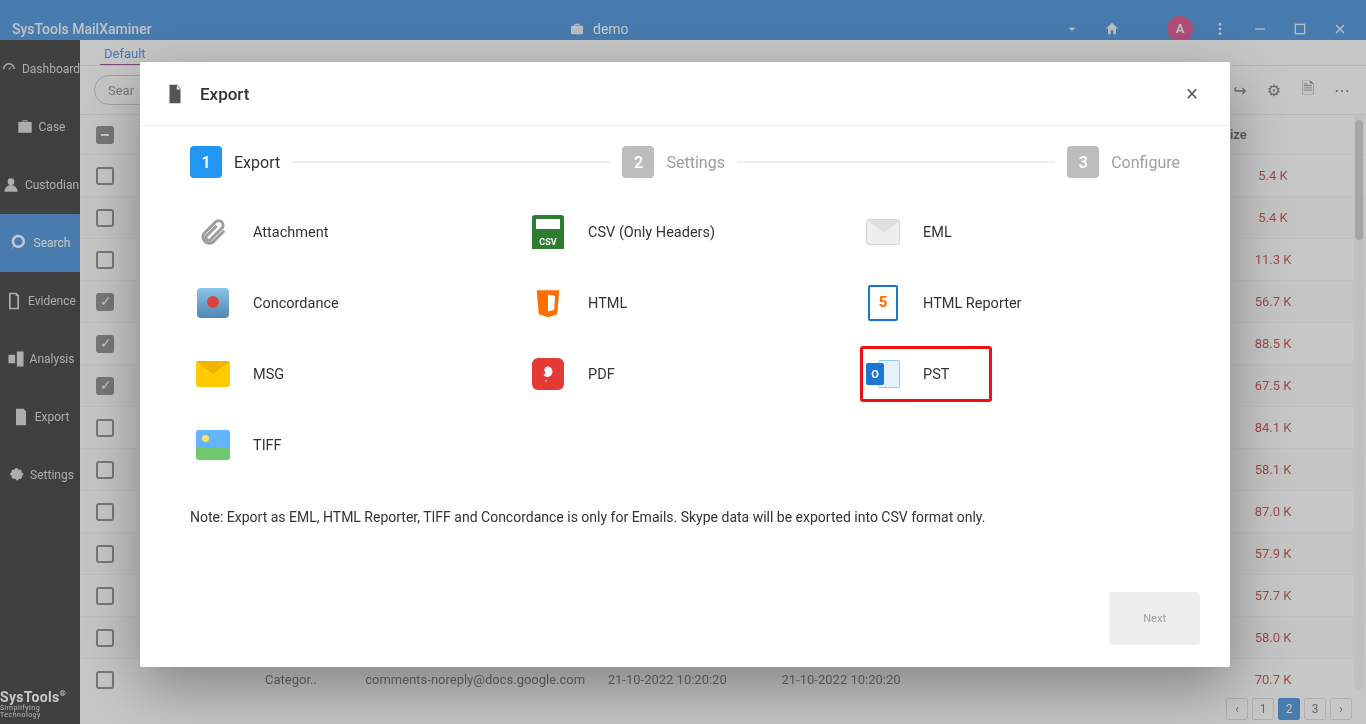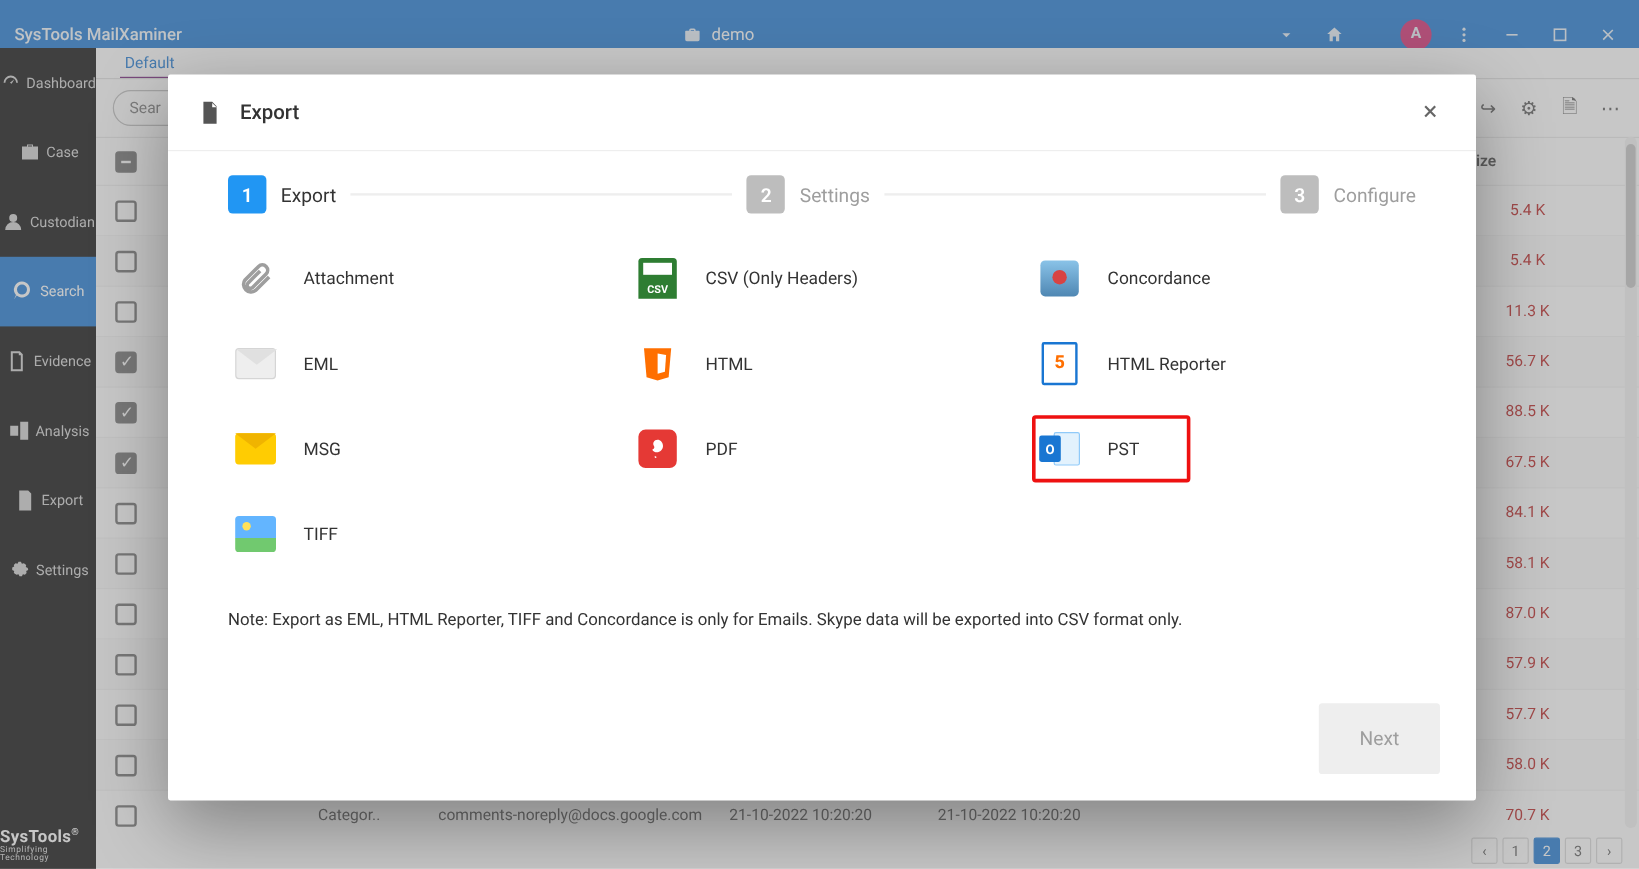--- a/index.html
+++ b/index.html
@@ -114,21 +114,21 @@
   .ico-pdf{ width:32px; height:32px; background:#e53935; border-radius:6px; display:flex; align-items:center; justify-content:center;}
   .ico-pdf svg{width:18px;height:18px;fill:#fff;}
   .ico-pst{ width:34px; height:32px; position:relative;}
   .ico-pst .tab{position:absolute;left:0;top:5px;width:18px;height:22px;background:#1976d2;border-radius:2px;display:flex;align-items:center;justify-content:center;color:#fff;font-size:11px;font-weight:700;}
   .ico-pst .env{position:absolute;left:12px;top:2px;width:22px;height:28px;background:#e3f2fd;border:1px solid #90caf9;border-radius:2px;}
   .ico-tiff{ width:34px; height:30px; background:linear-gradient(#63b5ff 60%, #71c96f 60%); border-radius:3px; position:relative;}
   .ico-tiff::after{content:"";position:absolute;left:6px;top:5px;width:7px;height:7px;background:#ffe159;border-radius:50%;}
 
   .note{ padding: 36px 50px 0; font-size:14px; color:#333;}
   .actions{ margin-top:auto; padding: 16px 30px 22px; display:flex; justify-content:flex-end;}
-  .nextbtn{ background:#eeeeee; color:#9e9e9e; font-size:16px; padding:20px 34px; border-radius:3px; cursor:default;}
+  .nextbtn{ background:#eeeeee; color:#9e9e9e; font-size:11px; padding:20px 34px; border-radius:3px; cursor:default;}
 
   
   .titlebar svg{ width:16px; height:16px; fill:#fff;}
 </style>
 </head>
 <body>
 
 <div class="titlebar">
   <div class="app-title">SysTools MailXaminer</div>
   <div class="spacer"></div>
@@ -371,30 +371,30 @@
       <div class="lbl">Attachment</div>
     </div>
     <div class="opt">
       <div class="ic">
           <div class="ico-csv"></div>
         </div>
       <div class="lbl">CSV (Only Headers)</div>
     </div>
     <div class="opt">
       <div class="ic">
+          <div class="ico-eml"></div>
+        </div>
+      <div class="lbl">EML</div>
+    </div>
+
+    <div class="opt">
+      <div class="ic">
           <div class="ico-cube"></div>
         </div>
       <div class="lbl">Concordance</div>
-    </div>
-
-    <div class="opt">
-      <div class="ic">
-          <div class="ico-eml"></div>
-        </div>
-      <div class="lbl">EML</div>
     </div>
     <div class="opt">
       <div class="ic ico-html">
           <svg viewBox="0 0 24 24">
             <path fill="#ff6f00" d="M4 3h16l-1.5 17L12 22l-6.5-2z"></path>
             <path fill="#fff" d="M12 6v12l4.3-1.2L17 7z"></path>
           </svg>
         </div>
       <div class="lbl">HTML</div>
     </div>

